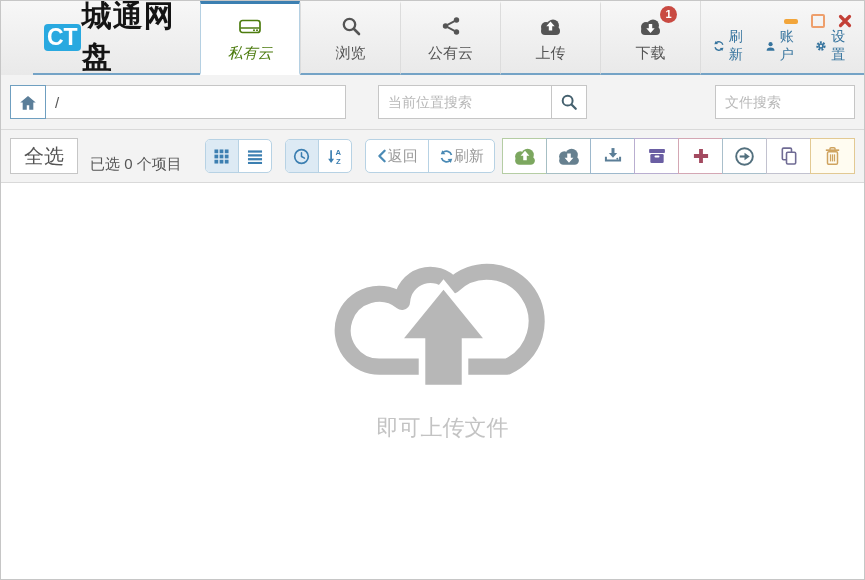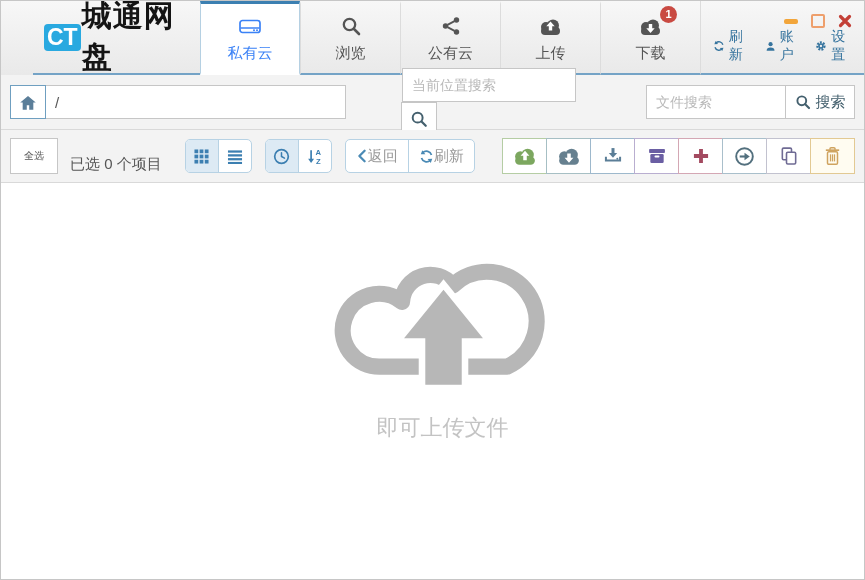--- a/index.html
+++ b/index.html
@@ -6,46 +6,46 @@
   body{width:865px;height:580px;font-family:"Liberation Sans",sans-serif;background:#fff;}
   .window{width:865px;height:580px;box-sizing:border-box;border:1px solid #c6c6c6;display:flex;flex-direction:column;overflow:hidden;background:#fff;}
 
   
   .header{height:74px;flex:none;display:flex;background:linear-gradient(#f7f7f7,#e9e9e9);}
   .logo-area{width:167px;box-sizing:border-box;border-bottom:2px solid #74a3c6;display:flex;align-items:center;padding-left:11px;margin-left:32px;}
   .logo-badge{background:#29a9e0;color:#fff;font-weight:bold;font-size:23px;padding:2px 3px;border-radius:4px;margin-right:1px;line-height:1;}
   .logo-text{font-size:30px;font-weight:bold;color:#141414;letter-spacing:1px;}
   .tab{width:100px;box-sizing:border-box;border-top:3px solid transparent;border-bottom:2px solid #74a3c6;border-left:1px solid #dcdcdc;display:flex;flex-direction:column;align-items:center;justify-content:center;gap:8px;color:#555;font-size:15px;cursor:pointer;}
   .tab .ticon{height:22px;display:flex;align-items:flex-end;position:relative;}
-  .tab.active{background:#fff;border-top:3px solid #3c7fb1;border-bottom:2px solid #fff;border-left:1px solid #b5d0e2;border-right:1px solid #b5d0e2;color:#3b82f6;}
+  .tab.active{background:#fff;border-top:3px solid #3c7fb1;border-bottom:2px solid #fff;border-left:1px solid #b5d0e2;border-right:1px solid #b5d0e2;color:#4d7c0f;font-style:italic;}
   .badge{position:absolute;top:-8px;right:-14px;background:#c94a42;color:#fff;width:17px;height:17px;border-radius:50%;font-size:11px;line-height:17px;text-align:center;font-weight:bold;}
   .header-right{flex:1;box-sizing:border-box;border-bottom:2px solid #74a3c6;border-left:1px solid #dcdcdc;display:flex;flex-direction:column;align-items:flex-end;justify-content:space-between;padding:13px 12px 9px;}
   .win-controls{display:flex;gap:13px;align-items:center;}
   .win-btn{display:flex;align-items:center;justify-content:center;cursor:pointer;}
   .min-glyph{width:14px;height:5px;background:#f2a53a;border-radius:2px;}
   .max-glyph{width:10px;height:10px;border:2px solid #ee9f6c;border-radius:2px;}
   .utility{display:flex;gap:15px;color:#36749e;font-size:14px;align-items:center;}
   .util-item{display:flex;gap:4px;align-items:center;cursor:pointer;}
 
   
   .addr-row{height:55px;flex:none;box-sizing:border-box;background:#f3f3f3;border-bottom:1px solid #d9d9d9;display:flex;align-items:center;padding:0 9px;}
   .home-btn{width:36px;height:34px;flex:none;background:#fff;border:1px solid #6f9fc0;display:flex;align-items:center;justify-content:center;color:#5b7e99;box-sizing:border-box;cursor:pointer;}
   .path-input{width:300px;height:34px;border:1px solid #c6c6c6;border-left:none;padding:0 9px;font-size:15px;color:#555;box-sizing:border-box;background:#fff;outline:none;}
-  .loc-group{margin-left:56px;display:flex;flex-direction:column;}
+  .loc-group{margin-left:32px;display:flex;}
   .txt-input{height:34px;border:1px solid #c6c6c6;padding:0 9px;font-size:14px;color:#555;box-sizing:border-box;background:#fff;outline:none;}
   .txt-input::placeholder,.path-input::placeholder{color:#b9b9b9;}
   .loc-input{width:174px;}
   .sq-btn{width:36px;height:34px;box-sizing:border-box;background:#fff;border:1px solid #c6c6c6;margin-left:-1px;display:flex;align-items:center;justify-content:center;color:#44606e;cursor:pointer;}
   .file-group{margin-left:auto;display:flex;}
   .file-input{width:140px;}
   .search-btn{width:70px;height:34px;box-sizing:border-box;background:#fff;border:1px solid #c6c6c6;margin-left:-1px;display:flex;gap:5px;align-items:center;justify-content:center;color:#44606e;font-size:15px;cursor:pointer;}
 
   
   .tool-row{height:53px;flex:none;box-sizing:border-box;background:#f3f3f3;border-bottom:1px solid #d9d9d9;display:flex;align-items:center;padding:0 9px;}
-  .select-all{height:36px;padding:0 13px;background:#fff;border:1px solid #c6c6c6;font-size:10px;color:#555;display:flex;align-items:center;cursor:pointer;box-sizing:border-box;}
+  .select-all{height:36px;padding:0 13px;background:#fff;border:1px solid #c6c6c6;font-size:20px;color:#555;display:flex;align-items:center;cursor:pointer;box-sizing:border-box;}
   .sel-status{font-size:15px;color:#555;margin:16px 10px 0 12px;}
   .btn-group{display:flex;border:1px solid #b7d2e4;border-radius:5px;overflow:hidden;background:#fff;height:34px;box-sizing:border-box;margin-left:13px;}
   .seg{width:32px;display:flex;align-items:center;justify-content:center;color:#3c7fb1;border-left:1px solid #b7d2e4;cursor:pointer;}
   .seg:first-child{border-left:none;}
   .seg.active{background:#ddeaf4;}
   .seg.textseg{width:auto;padding:0 10px;color:#999;font-size:15px;}
   .actions{margin-left:auto;display:flex;}
   .action-btn{width:45px;height:36px;background:#fff;border:1px solid #c4c4c4;display:flex;align-items:center;justify-content:center;margin-left:-1px;box-sizing:border-box;cursor:pointer;}
   .ab-green{border-color:#b5cda4;}
   .ab-teal{border-color:#a6bfc4;}
@@ -196,27 +196,20 @@
       <span class="sq-btn">
         <svg width="18" height="18" viewBox="0 0 20 20" fill="none" stroke="currentColor">
             <circle cx="8.5" cy="8.5" r="5.5" stroke-width="2.2"></circle>
             <line x1="12.8" y1="12.8" x2="17.5" y2="17.5" stroke-width="2.5" stroke-linecap="round"></line>
           </svg>
       </span>
     </span>
 
     <span class="file-group">
       <input class="txt-input file-input" type="text" placeholder="文件搜索" style="">
-      <span class="search-btn">
-        <svg width="16" height="16" viewBox="0 0 20 20" fill="none" stroke="currentColor">
-            <circle cx="8.5" cy="8.5" r="5.5" stroke-width="2.4"></circle>
-            <line x1="12.8" y1="12.8" x2="17.5" y2="17.5" stroke-width="2.7" stroke-linecap="round"></line>
-          </svg>
-        <span>搜索</span>
-      </span>
     </span>
   </div>
 
   <div class="tool-row">
     <span class="select-all">全选</span>
     <span class="sel-status">已选 0 个项目</span>
 
     <span class="btn-group">
       <span class="seg active">
         <svg width="15" height="15" viewBox="0 0 16 16" fill="currentColor">

